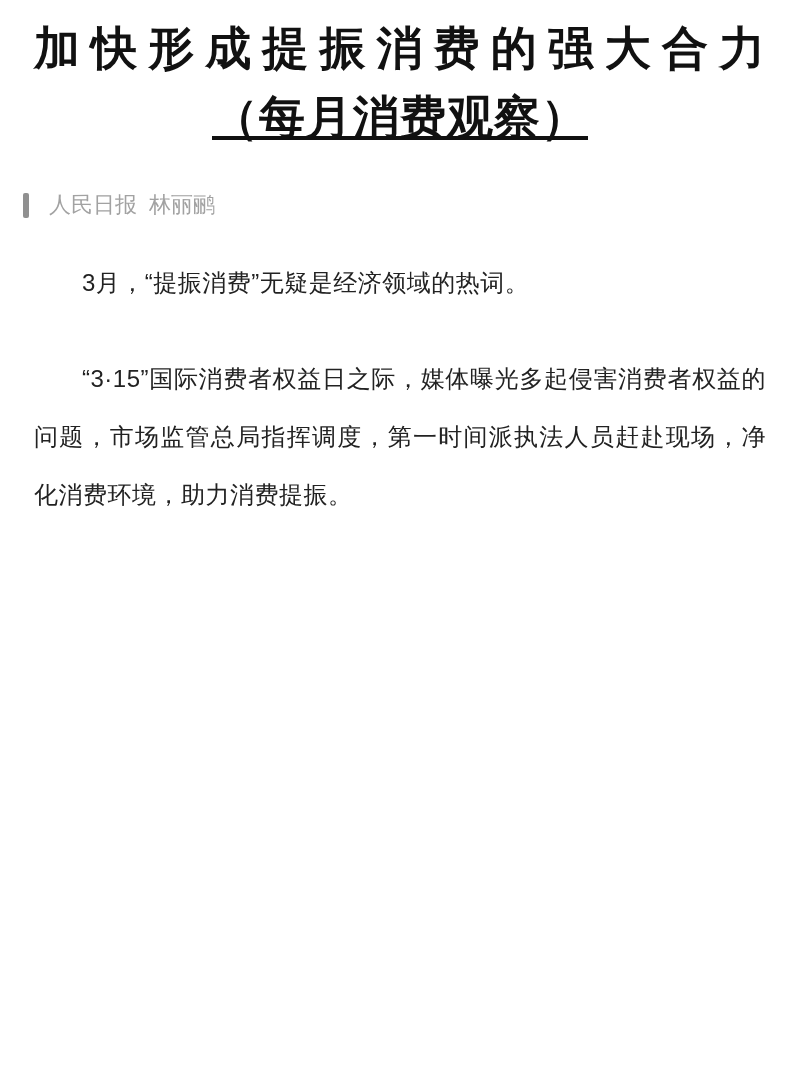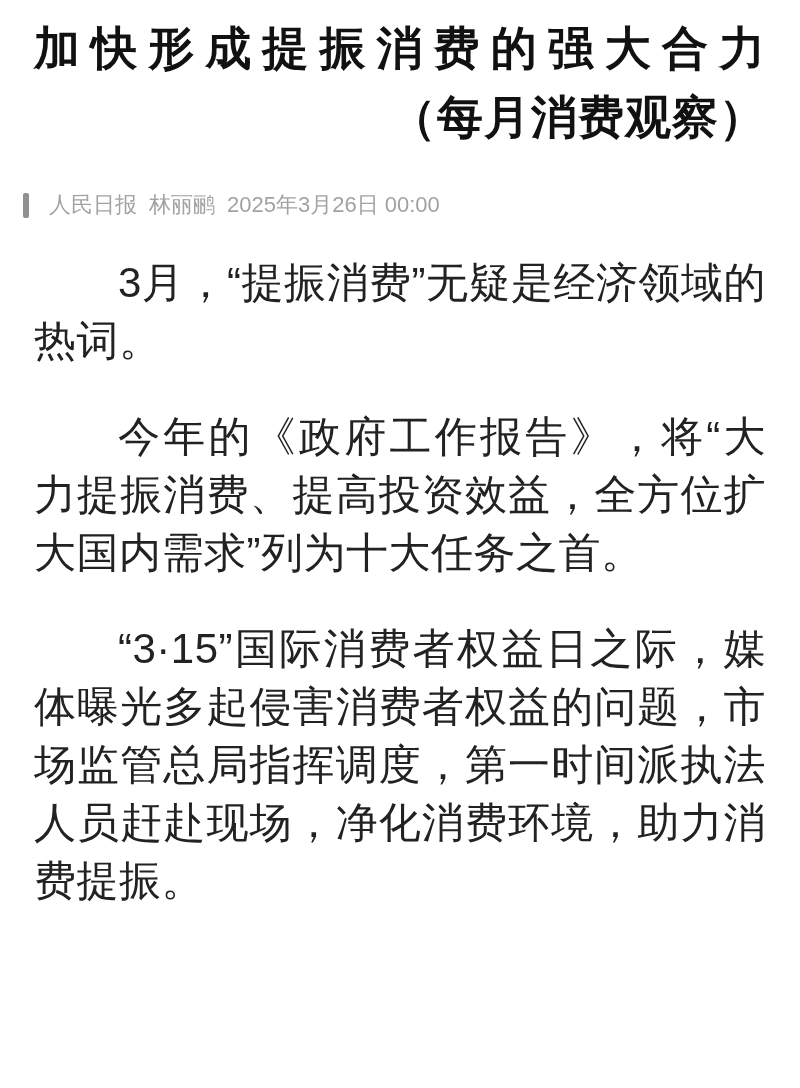--- a/index.html
+++ b/index.html
@@ -24,21 +24,22 @@
     color: #111111;
     letter-spacing: 1px;
   }
   .title .title-line-1 {
     display: block;
     text-align: justify;
     text-align-last: justify;
   }
   .title .title-line-2 {
     display: block;
-    text-align: right;
+    text-align: center;
+    text-decoration: underline;
   }
   .byline {
     margin-top: 38px;
     display: flex;
     align-items: center;
     position: relative;
     left: -11px;
     line-height: 30px;
     font-size: 22px;
     color: #a2a2a2;
@@ -50,21 +51,21 @@
     height: 25px;
     background: #909090;
     border-radius: 2px;
     margin-right: 20px;
     flex: 0 0 auto;
   }
   .byline .sep { display: inline-block; width: 12px; }
   .byline-source { color: #a2a2a2; text-decoration: none; cursor: pointer; }
   .content { margin-top: 34px; }
   .content p {
-    font-size: 42px;
+    font-size: 24px;
     line-height: 58px;
     color: #222222;
     text-align: justify;
     text-indent: 2em;
     letter-spacing: 0.5px;
     margin-bottom: 38px;
     word-break: break-all;
   }
   .content p:last-child { margin-bottom: 0; }
 </style>
@@ -77,22 +78,20 @@
     <span class="title-line-1">加快形成提振消费的强大合力</span>
     <span class="title-line-2">（每月消费观察）</span>
   </h1>
 
   <div class="byline">
     <span class="byline-bar"></span>
     <span class="byline-source">人民日报</span>
     <span class="sep"></span>
     <span class="byline-author">林丽鹂</span>
     <span class="sep"></span>
-    <span class="byline-datetime">2025年3月26日 00:00</span>
   </div>
 
   <div class="content">
     <p>3月，“提振消费”无疑是经济领域的热词。</p>
-    <p>今年的《政府工作报告》，将“大力提振消费、提高投资效益，全方位扩大国内需求”列为十大任务之首。</p>
     <p>“3·15”国际消费者权益日之际，媒体曝光多起侵害消费者权益的问题，市场监管总局指挥调度，第一时间派执法人员赶赴现场，净化消费环境，助力消费提振。</p>
   </div>
 
 </div>
 
 </body></html>

